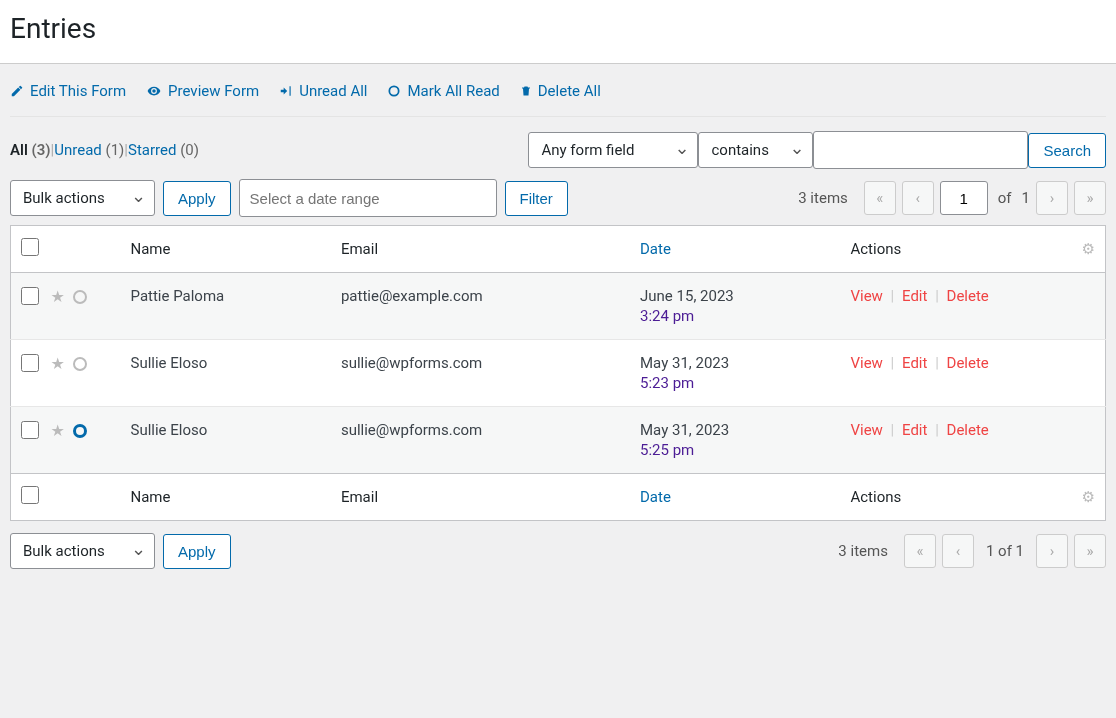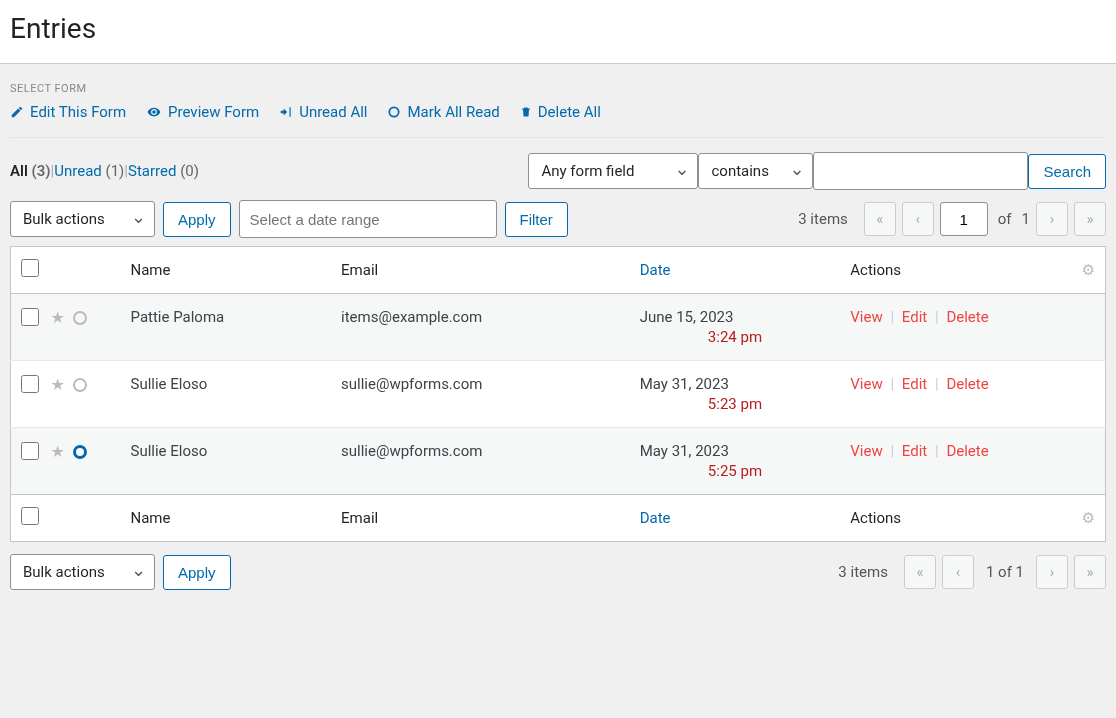--- a/index.html
+++ b/index.html
@@ -176,21 +176,21 @@
     .indicators { display: flex; gap: 8px; align-items: center; }
     .star-icon { color: #bbb; cursor: pointer; font-size: 16px; }
     .read-indicator {
       width: 14px; height: 14px;
       border: 2px solid #bbb;
       border-radius: 50%;
       cursor: pointer;
       display: inline-block;
     }
     .read-indicator.unread { border-color: #036aab; border-width: 3px; width: 14px; height: 14px; }
-    .date-sub { color: #b91c1c; display: block; margin-top: 2px; text-align: center; }
+    .date-sub { color: #4c1d95; display: block; margin-top: 2px; }
     .row-actions a { color: #ef4444; text-decoration: none; cursor: pointer; }
     .row-actions .sep { color: #ccc; margin: 0 4px; }
     .gear-icon { color: #bbb; cursor: pointer; }
     .gear-col { width: 30px; text-align: right; }
     input[type="checkbox"] {
       width: 18px; height: 18px;
       border: 1px solid #8c8f94;
       border-radius: 4px;
       cursor: pointer;
     }
@@ -199,21 +199,20 @@
     .of-text { margin: 0 4px; }
   </style>
 </head>
 <body>
 
 <div class="header">
   <h1 class="page-title">Entries</h1>
 </div>
 
 <div class="content">
-  <div class="select-form-label">SELECT FORM</div>
 
   <div class="form-row">
     <div class="action-links">
       <a class="action-link">
         <svg width="14" height="14" viewBox="0 0 24 24" fill="#036aab">
             <path d="M3 17.25V21h3.75L17.81 9.94l-3.75-3.75L3 17.25zM20.71 7.04a1 1 0 000-1.41l-2.34-2.34a1 1 0 00-1.41 0l-1.83 1.83 3.75 3.75 1.83-1.83z"></path>
           </svg>
         <span>Edit This Form</span>
       </a>
       <a class="action-link">
@@ -316,21 +315,21 @@
     <tbody id="entries-body">
         <tr>
     <td class="check-col"><input type="checkbox" style=""></td>
     <td class="indicators-col">
       <div class="indicators">
         <span class="star-icon">★</span>
         <span class="read-indicator "></span>
       </div>
     </td>
     <td>Pattie Paloma</td>
-    <td>items@example.com</td>
+    <td>pattie@example.com</td>
     <td>June 15, 2023<span class="date-sub">3:24 pm</span></td>
     <td class="row-actions" colspan="2">
       <a>View</a>
       <span class="sep">|</span>
       <a>Edit</a>
       <span class="sep">|</span>
       <a>Delete</a>
     </td>
   </tr>
         <tr>

